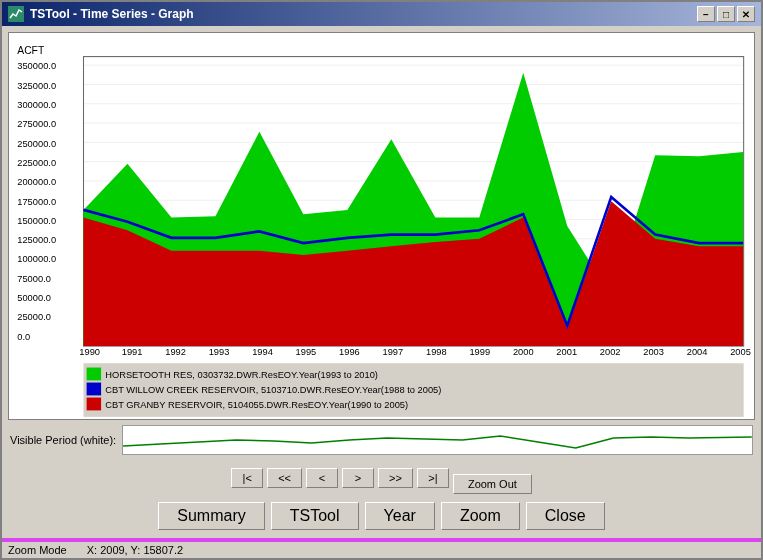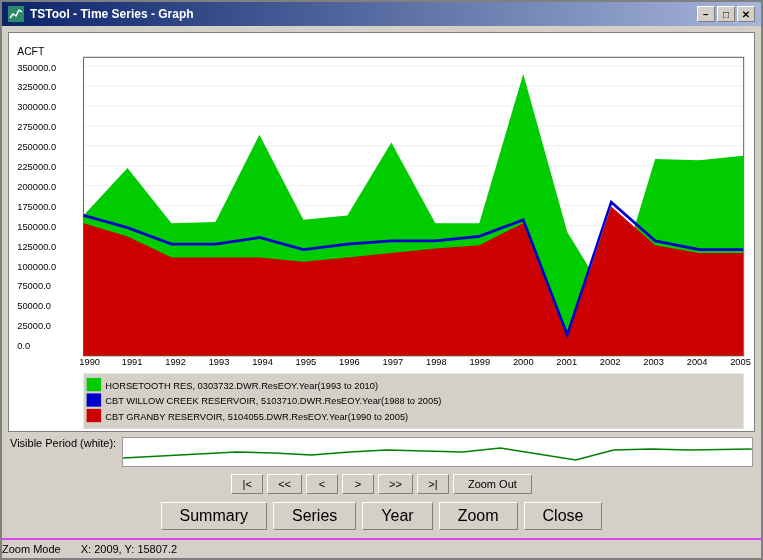--- a/index.html
+++ b/index.html
@@ -100,20 +100,21 @@
       border-left-color: #fff;
       border-right-color: #808080;
       border-bottom-color: #808080;
       cursor: pointer;
       font-size: 11px;
       min-width: 32px;
       text-align: center;
     }
     .zoom-btn {
       padding: 3px 14px;
+      margin-top: 12px;
     }
     .action-row {
       display: flex;
       align-items: center;
       justify-content: center;
       gap: 6px;
       padding: 2px 0;
     }
     .action-btn {
       padding: 4px 18px;
@@ -123,22 +124,22 @@
       border-left-color: #fff;
       border-right-color: #808080;
       border-bottom-color: #808080;
       cursor: pointer;
       font-size: 16px;
       min-width: 70px;
       text-align: center;
     }
     .status-bar {
       background: #d4d0c8;
-      border-top: 2px solid #d946ef;
-      padding: 2px 0;
+      border-top: 4px solid #d946ef;
+      padding: 2px 6px;
       display: flex;
       gap: 20px;
       font-size: 11px;
       flex-shrink: 0;
       height: 20px;
       align-items: center;
     }
   </style>
 </head>
 <body>
@@ -289,21 +290,21 @@
 
         <rect x="75" y="312" width="14" height="12" fill="#00cc00"></rect>
         <text x="93" y="322" font-size="9" fill="black" font-family="Arial">HORSETOOTH RES, 0303732.DWR.ResEOY.Year(1993 to 2010)</text>
         <rect x="75" y="326" width="14" height="12" fill="#0000cc"></rect>
         <text x="93" y="336" font-size="9" fill="black" font-family="Arial">CBT WILLOW CREEK RESERVOIR, 5103710.DWR.ResEOY.Year(1988 to 2005)</text>
         <rect x="75" y="340" width="14" height="12" fill="#cc0000"></rect>
         <text x="93" y="350" font-size="9" fill="black" font-family="Arial">CBT GRANBY RESERVOIR, 5104055.DWR.ResEOY.Year(1990 to 2005)</text>
       </svg>
     </div>
 
-    <div style="display:flex; align-items:flex-start; gap:6px; padding: 1px 2px;">
+    <div style="display:flex; align-items:center; gap:6px; padding: 1px 2px;">
       <span style="font-size:11px; white-space:nowrap;">Visible Period (white):</span>
       <div class="mini-chart">
         <svg width="100%" height="100%" viewBox="0 0 500 28" preserveAspectRatio="none">
           <rect width="500" height="28" fill="white"></rect>
           <polyline points="0,20 30,18 60,16 90,14 120,15 150,17 180,14 210,12 240,13 270,14 300,10 330,16 360,22 390,12 420,11 450,12 500,11" stroke="#008000" stroke-width="1.5" fill="none"></polyline>
         </svg>
       </div>
     </div>
 
     <div class="nav-row">
@@ -311,21 +312,21 @@
       <button class="nav-btn">&lt;&lt;</button>
       <button class="nav-btn">&lt;</button>
       <button class="nav-btn">&gt;</button>
       <button class="nav-btn">&gt;&gt;</button>
       <button class="nav-btn">&gt;|</button>
       <button class="nav-btn zoom-btn">Zoom Out</button>
     </div>
 
     <div class="action-row">
       <button class="action-btn">Summary</button>
-      <button class="action-btn">Series</button>
+      <button class="action-btn">TSTool</button>
       <button class="action-btn">Year</button>
       <button class="action-btn">Zoom</button>
       <button class="action-btn">Close</button>
     </div>
   </div>
 
   <div class="status-bar">
     <span>Zoom Mode</span>
     <span>X:  2009, Y:  15807.2</span>
   </div>

